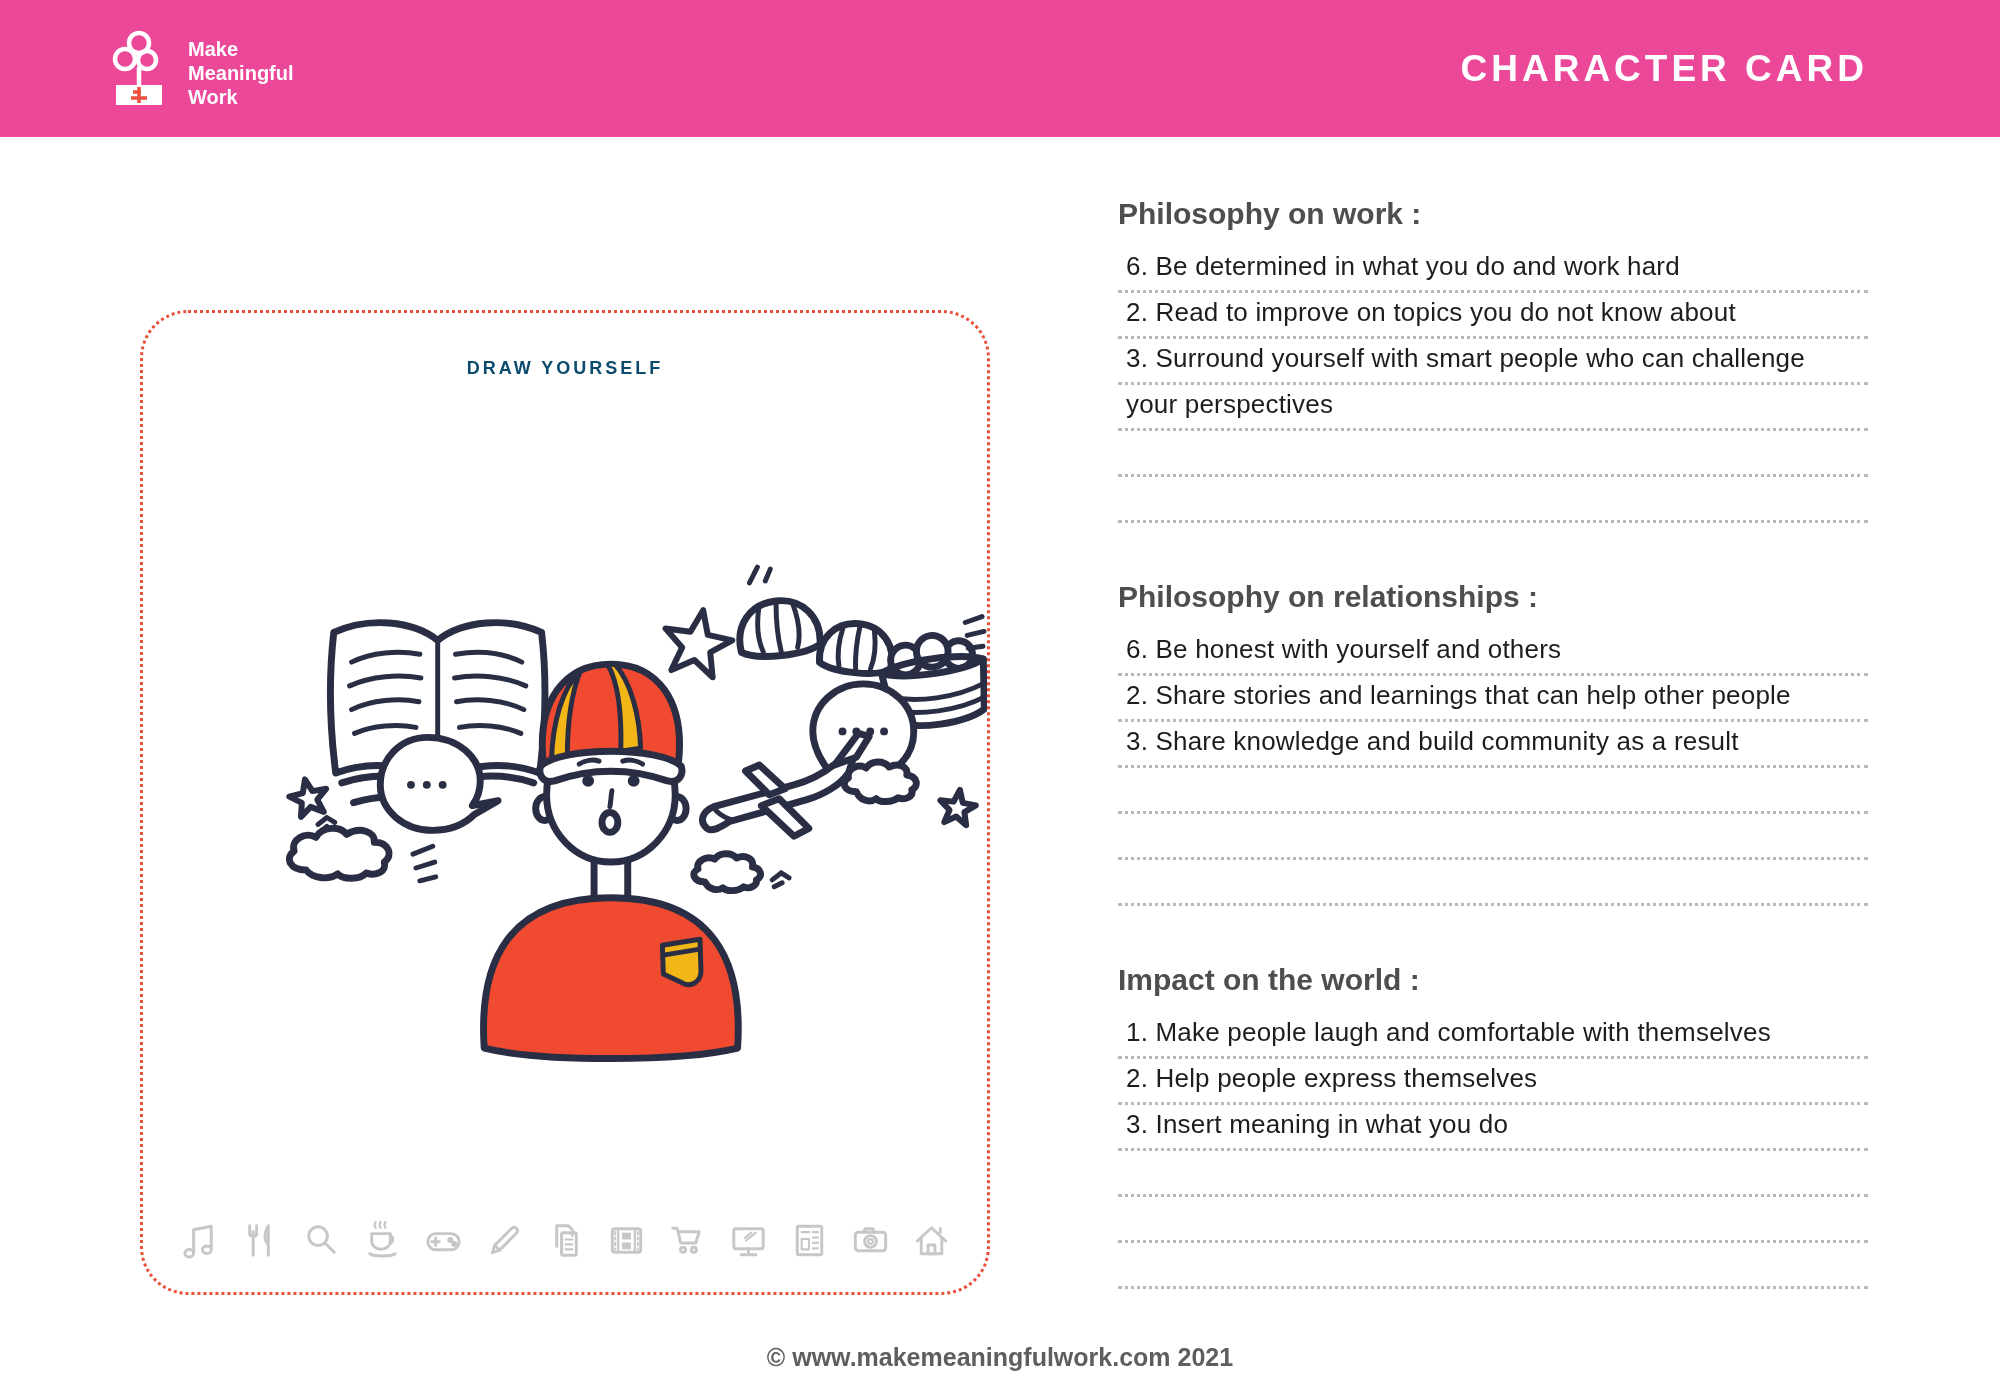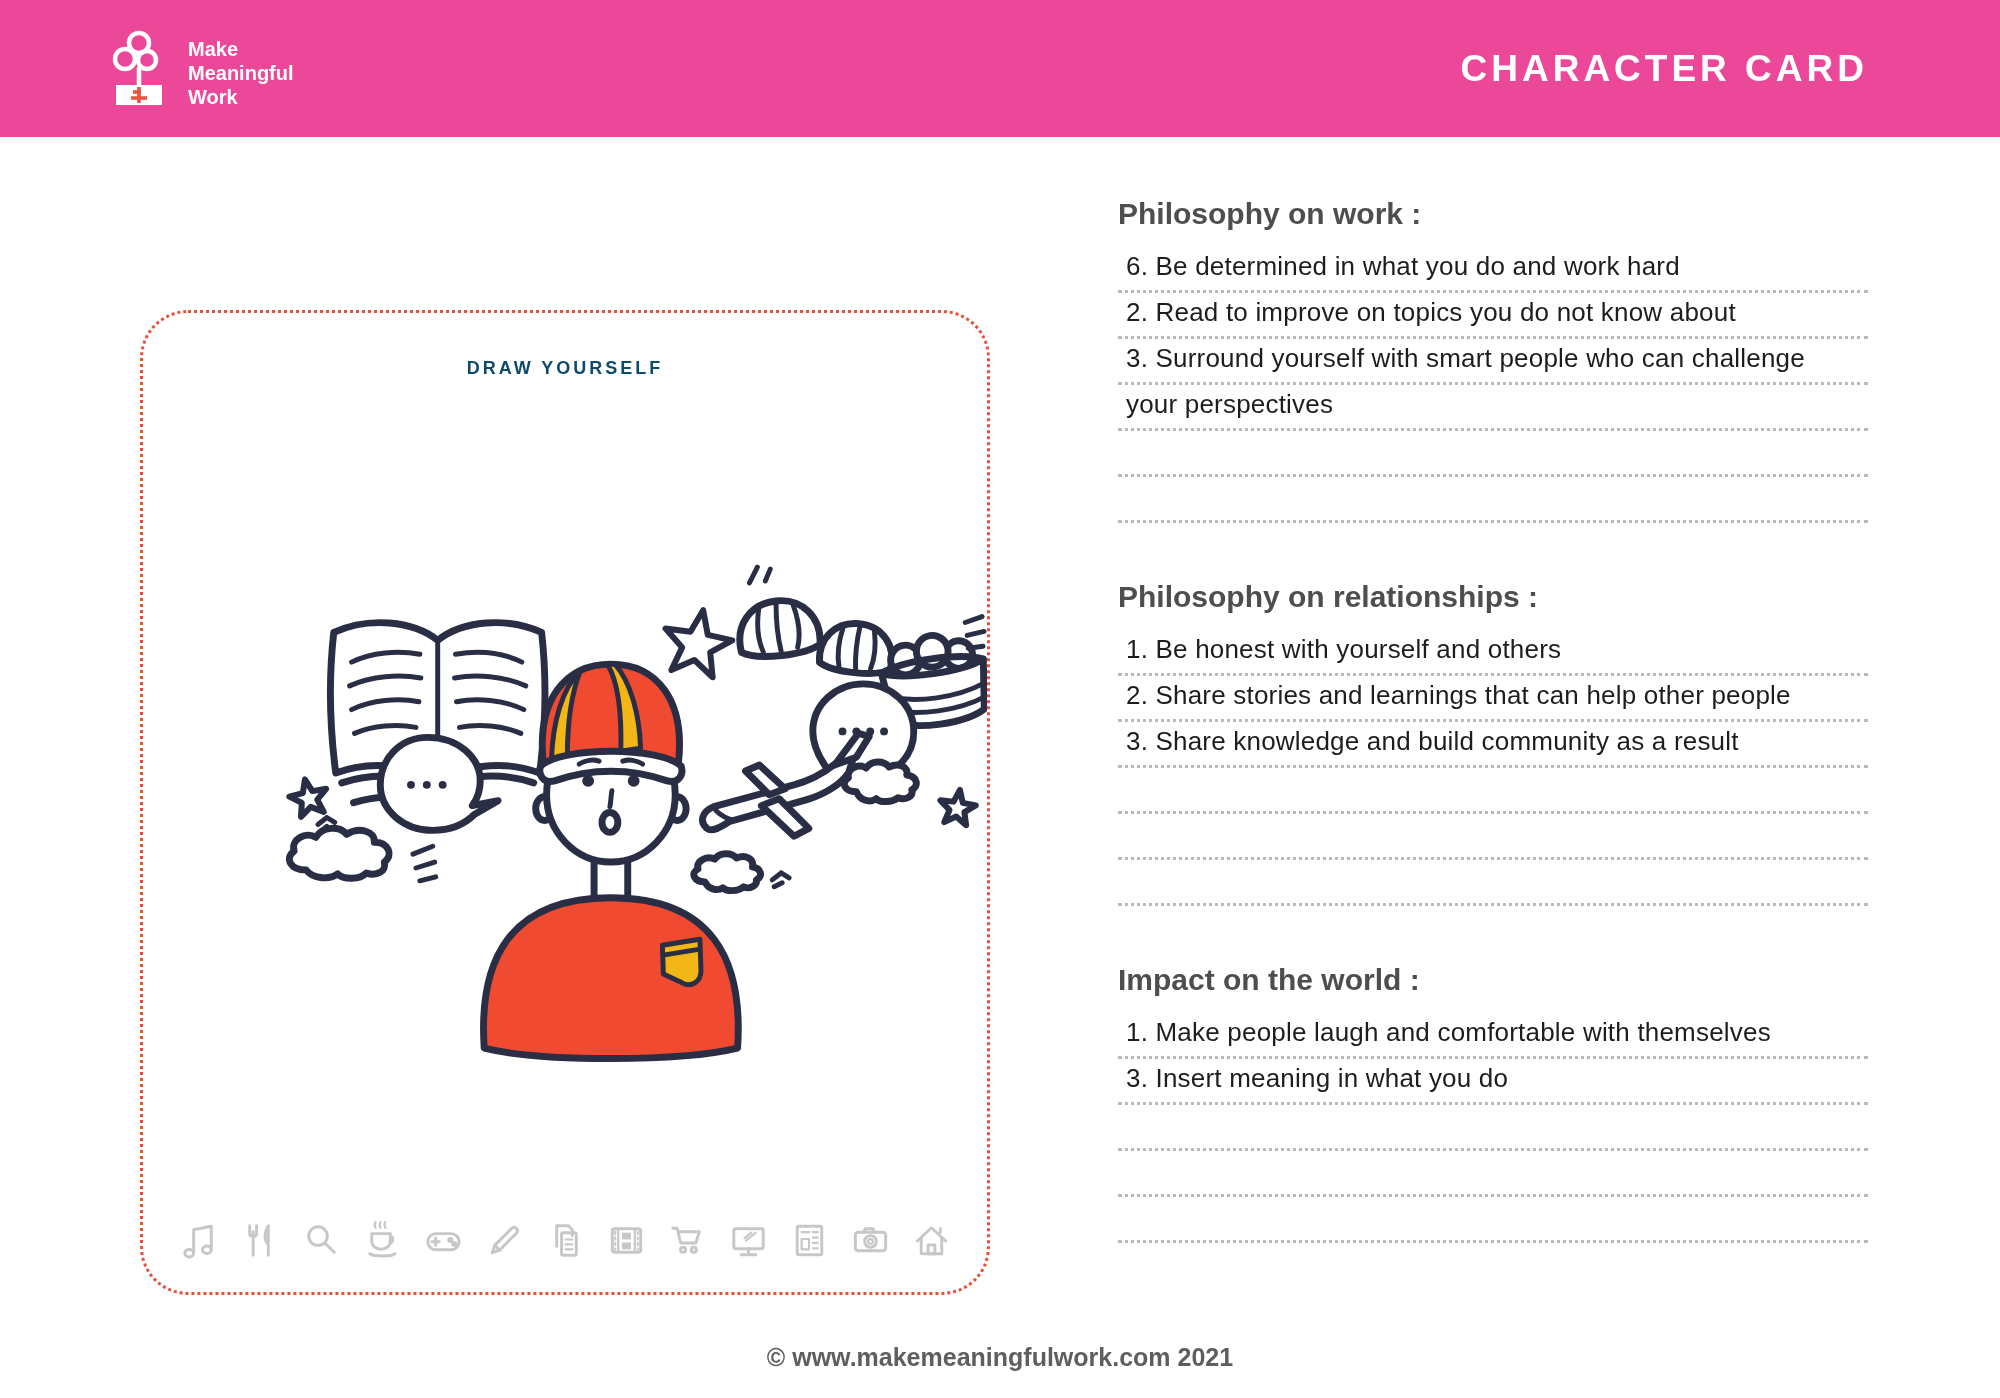--- a/index.html
+++ b/index.html
@@ -236,31 +236,32 @@
       <div class="line">6. Be determined in what you do and work hard</div>
       <div class="line">2. Read to improve on topics you do not know about</div>
       <div class="line">3. Surround yourself with smart people who can challenge</div>
       <div class="line">your perspectives</div>
       <div class="line"></div>
       <div class="line"></div>
     </div>
 
     <div class="section">
       <h2>Philosophy on relationships :</h2>
-      <div class="line">1. Be honest with yourself and others</div>
+      <div class="line">6. Be honest with yourself and others</div>
       <div class="line">2. Share stories and learnings that can help other people</div>
       <div class="line">3. Share knowledge and build community as a result</div>
       <div class="line"></div>
       <div class="line"></div>
       <div class="line"></div>
     </div>
 
     <div class="section">
       <h2>Impact on the world :</h2>
       <div class="line">1. Make people laugh and comfortable with themselves</div>
+      <div class="line">2. Help people express themselves</div>
       <div class="line">3. Insert meaning in what you do</div>
       <div class="line"></div>
       <div class="line"></div>
       <div class="line"></div>
     </div>
 
   </div>
 
   <div class="footer">© www.makemeaningfulwork.com 2021</div>
 

